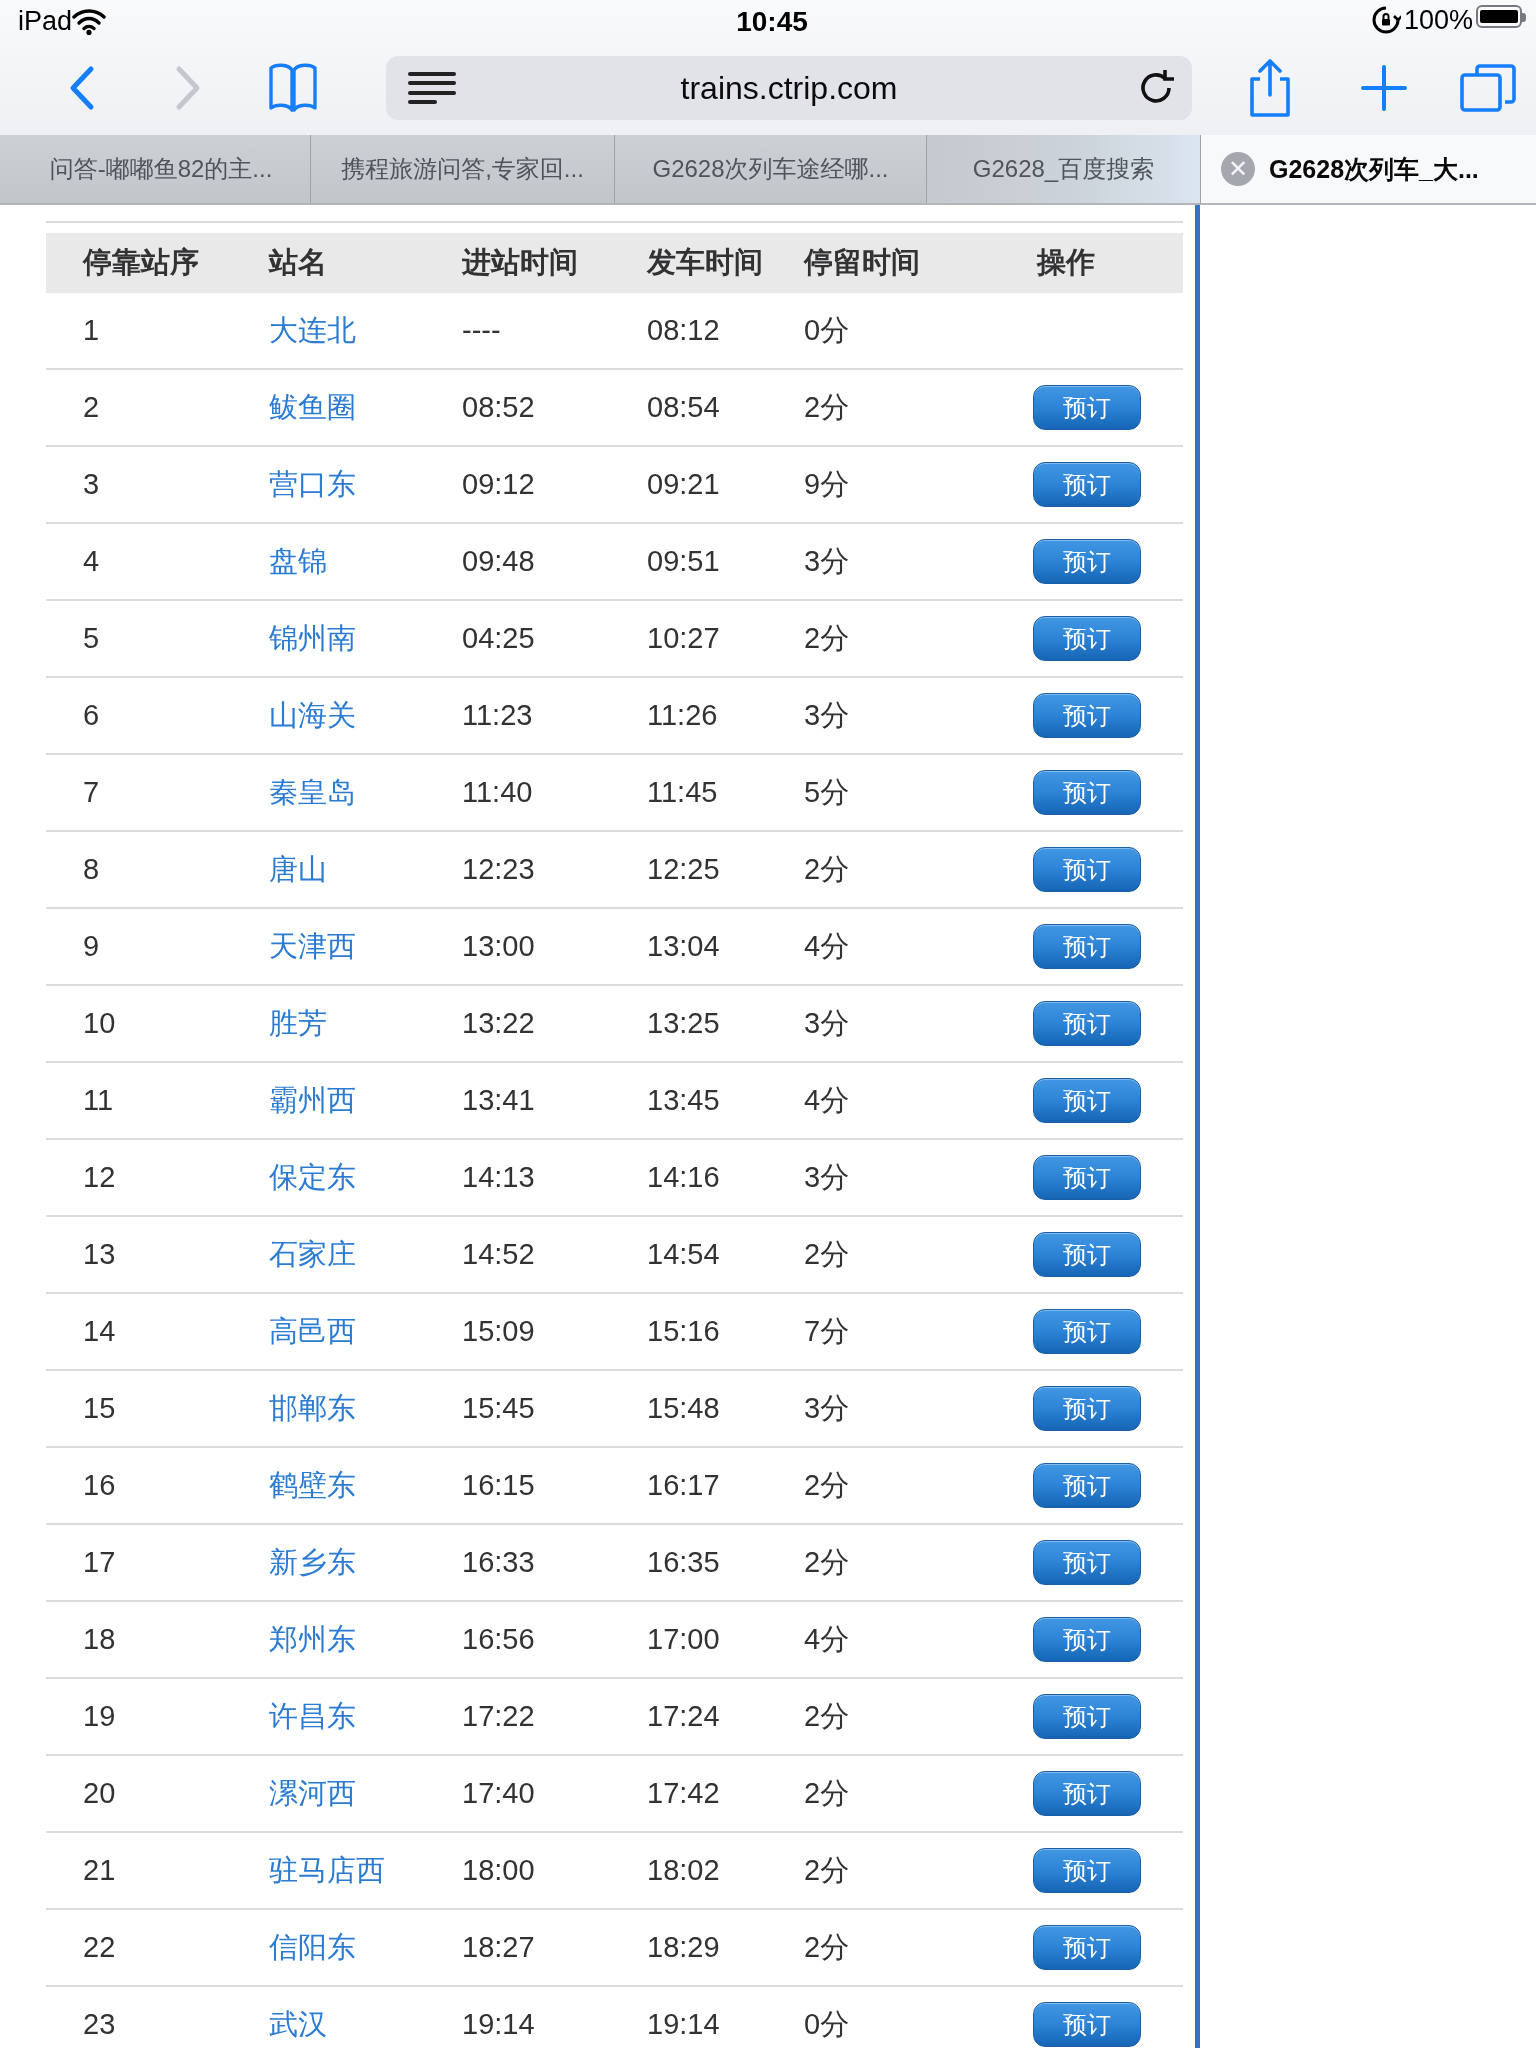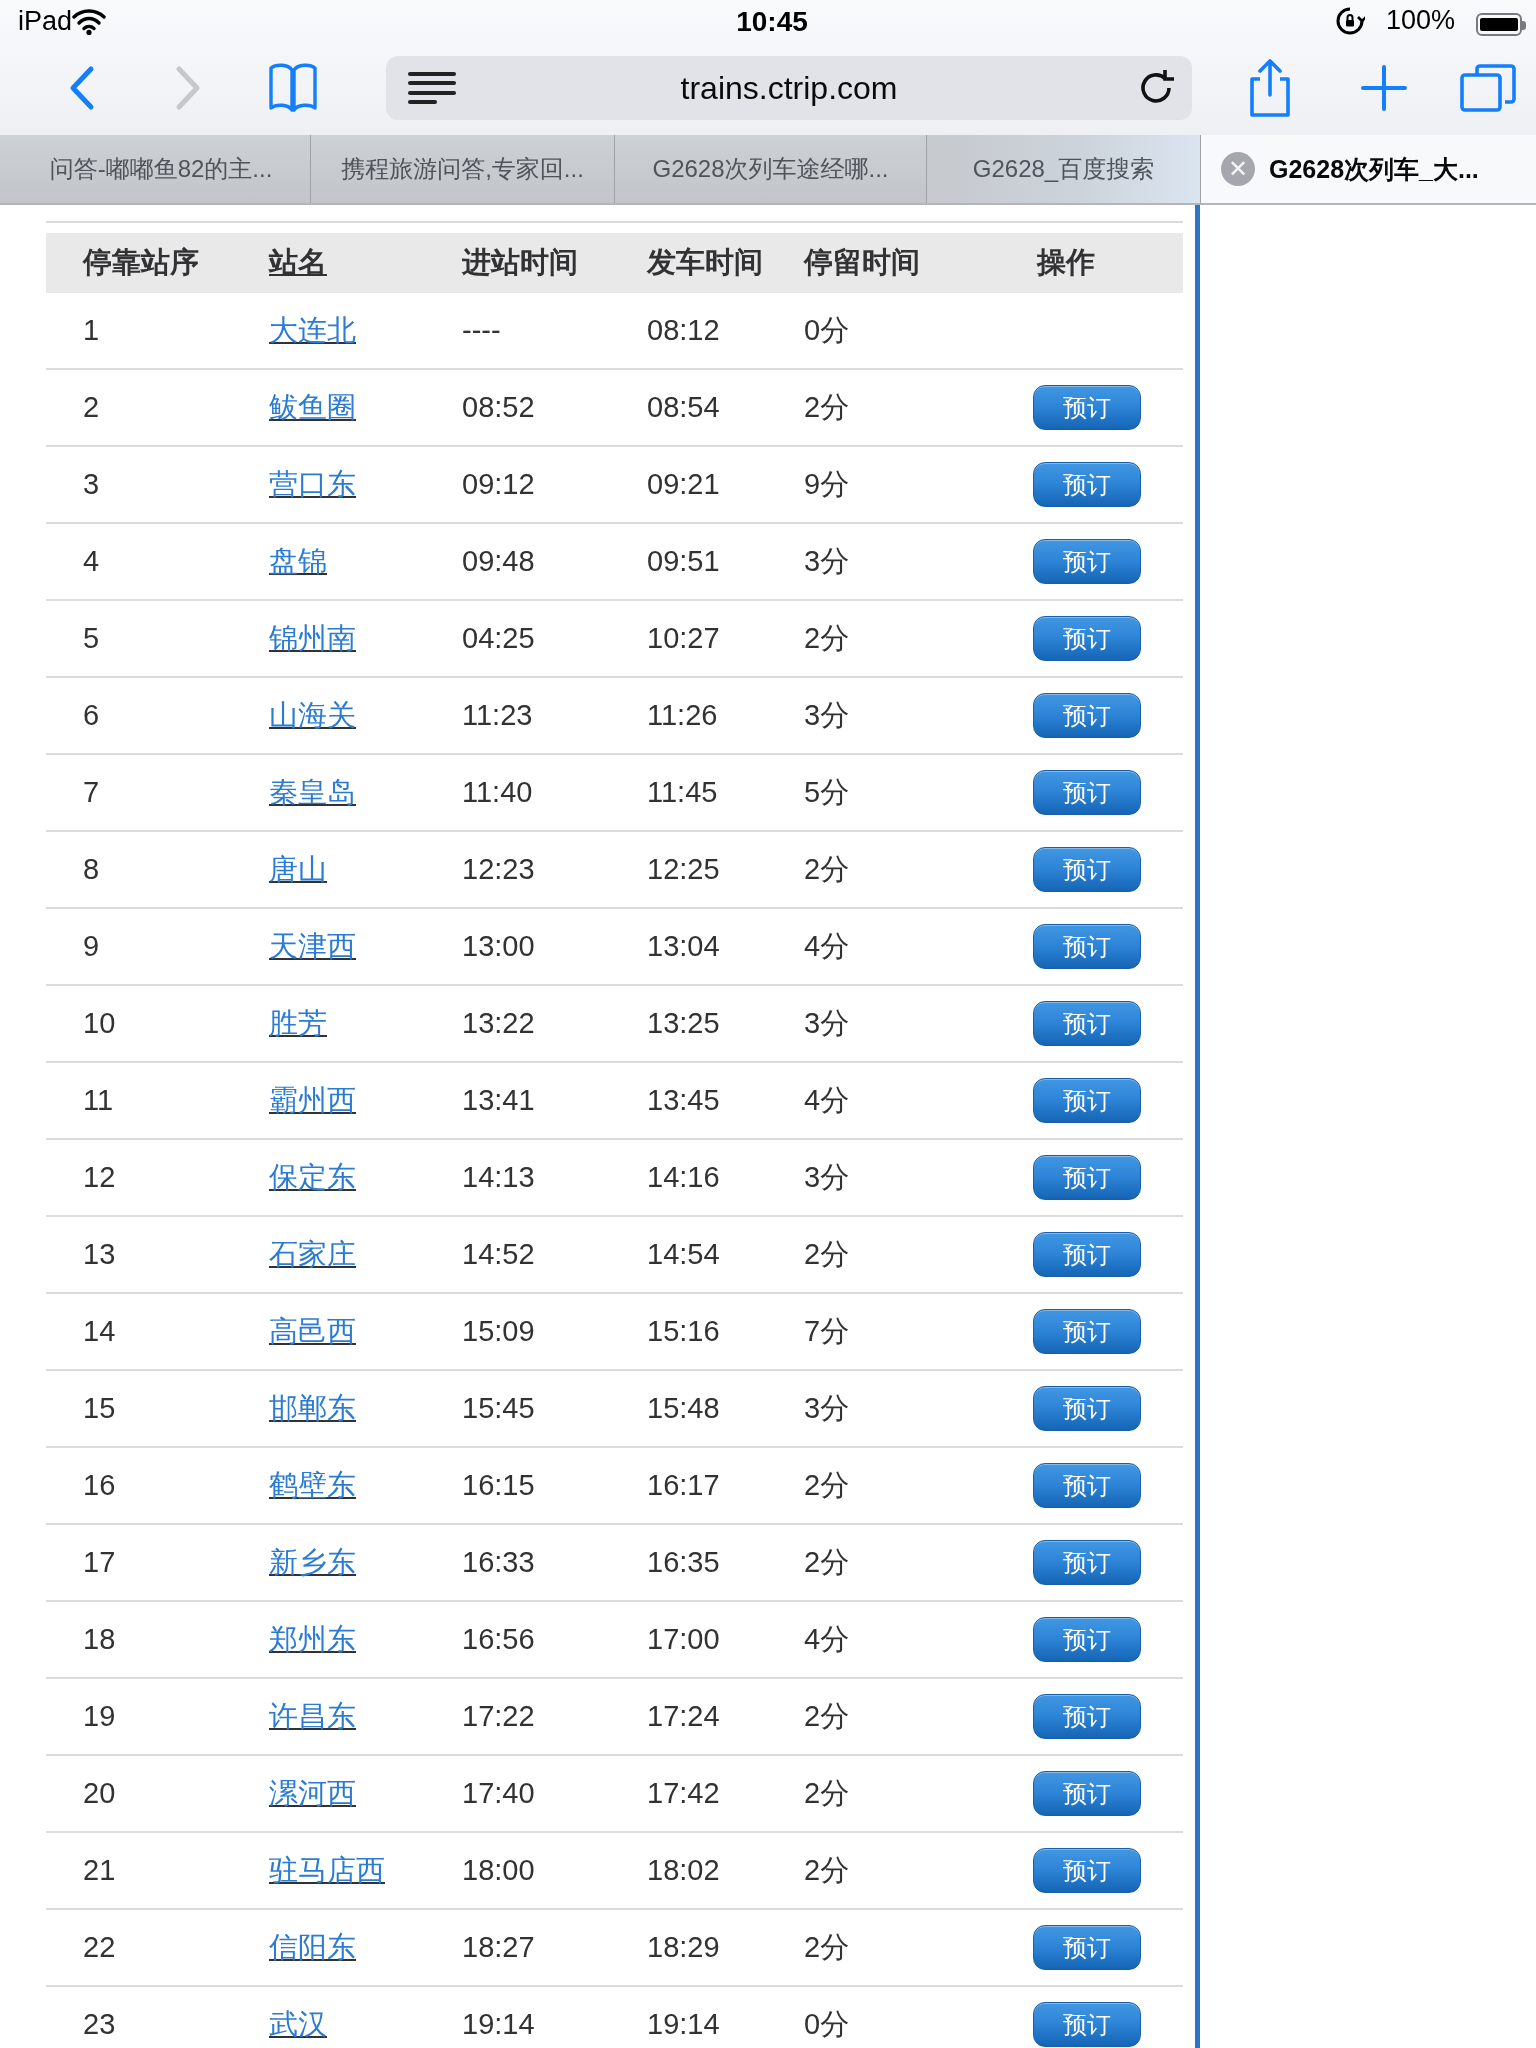--- a/index.html
+++ b/index.html
@@ -11,21 +11,21 @@
   }
   
   .top-chrome{
     position:absolute;left:0;top:0;width:1536px;height:135px;
     background:linear-gradient(#f9fafc,#eff0f3);
   }
   .status-bar{position:absolute;left:0;top:0;width:1536px;height:40px;}
   .sb-left{position:absolute;left:18px;top:6px;display:flex;align-items:center;}
   .sb-device{font-size:27px;color:#000;}
   .sb-time{position:absolute;left:0;right:0;top:6px;text-align:center;font-size:28px;font-weight:600;color:#000;padding-left:8px;}
-  .sb-right{position:absolute;right:14px;top:5px;display:flex;align-items:flex-end;gap:21px;}
+  .sb-right{position:absolute;right:14px;top:5px;display:flex;align-items:flex-start;gap:3px;}
   .sb-batt-pct{font-size:27px;color:#000;}
   .battery{width:46px;height:23px;border:2px solid #777a80;border-radius:6px;position:relative;display:flex;align-items:center;padding:2px;box-sizing:border-box;}
   .battery .fill{background:#000;border-radius:2px;height:13px;width:100%;}
   .battery .nub{position:absolute;right:-6px;top:6px;width:4px;height:9px;background:#777a80;border-radius:0 3px 3px 0;}
   
   .toolbar{position:absolute;left:16px;top:40px;width:1536px;height:95px;}
   .tb-icon{position:absolute;top:0;height:95px;display:flex;align-items:center;justify-content:center;cursor:default;}
   .url-field{
     position:absolute;left:370px;top:16px;width:806px;height:64px;
     background:#e2e3e8;border-radius:12px;display:flex;align-items:center;justify-content:center;
@@ -55,21 +55,21 @@
     width:34px;height:34px;border-radius:50%;background:#a4a8ae;flex:0 0 auto;
     display:flex;align-items:center;justify-content:center;color:#f4f4f6;font-size:24px;font-weight:bold;line-height:1;
   }
   
   .content-rule{position:absolute;left:46px;top:221px;width:1137px;height:2px;background:#d9dadc;}
   .content-edge{position:absolute;left:1195px;top:205px;width:5px;height:1843px;background:var(--content_edge,#2e76c5);}
   .schedule{position:absolute;left:46px;top:233px;width:1137px;}
   .trow{display:flex;align-items:center;height:77px;padding-left:37px;box-sizing:border-box;border-bottom:2px solid #d9dbdd;}
   .thead{height:60px;background:var(--header_bg,#e9e9ea);border-bottom:none;font-weight:600;color:#2f2f31;font-size:28px;}
   .cell{flex:0 0 auto;display:flex;align-items:center;}
-  .c1{width:186px;} .c2{width:193px;text-decoration:underline;} .c3{width:185px;} .c4{width:157px;} .c5{width:233px;} .c6{width:146px;}
+  .c1{width:186px;} .c2{width:193px;} .c3{width:185px;} .c4{width:157px;} .c5{width:233px;} .c6{width:146px;}
   .trow .cell{font-size:29px;color:#323234;}
   .station{color:var(--link_blue,#2b7bd3);}
   .book-btn{
     width:108px;height:45px;margin-left:-4px;
     background:linear-gradient(180deg,var(--button_top,#4197e2) 0%,#2f86d8 45%,var(--button_bottom,#1565b5) 100%);
     border:1px solid #1c5ea6;border-radius:12px;color:#fff;font-size:24px;
     font-family:inherit;box-shadow:inset 0 1px 0 rgba(255,255,255,.35);
     display:flex;align-items:center;justify-content:center;cursor:pointer;
   }
   svg{display:block;}

